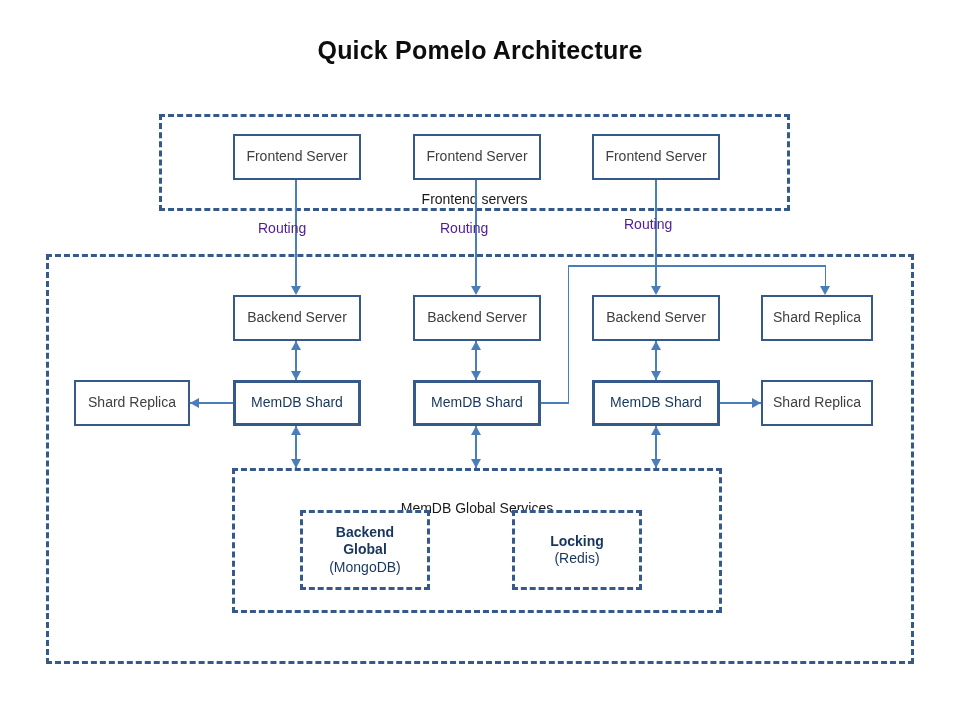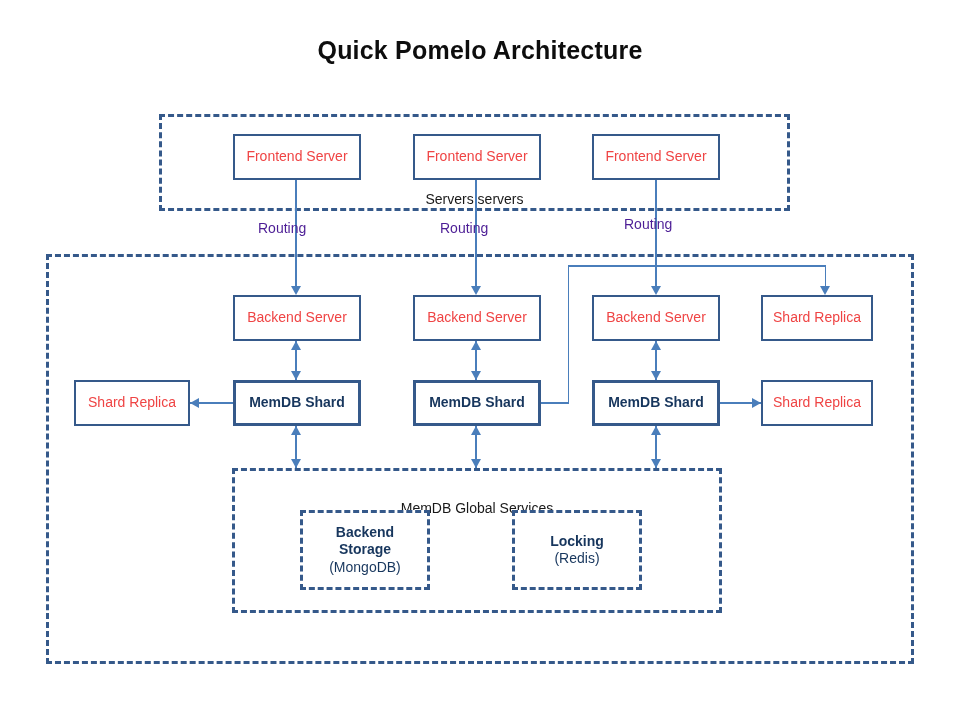--- a/index.html
+++ b/index.html
@@ -43,32 +43,32 @@
     color: #191919;
     white-space: nowrap;
   }
 
   
   .node {
     position: absolute;
     box-sizing: border-box;
     background: #ffffff;
     border: 2px solid #35598a;
-    color: #ef4444;
+    color: #404040;
     font-size: 14px;
     display: flex;
     align-items: center;
     justify-content: center;
     text-align: center;
     line-height: 1.25;
     z-index: 5;
   }
   .node.strong {
     border-width: 3px;
-    font-weight: bold;
+    font-weight: normal;
     color: #17365d;
   }
   .node.dashed-node {
     border: 3px dashed #35598a;
     flex-direction: column;
     color: #17365d;
   }
   .node .bold-line { font-weight: bold; }
   .node .plain-line { font-weight: normal; }
 
@@ -119,21 +119,21 @@
   }
 </style>
 </head>
 <body>
 
 <div id="canvas">
 
   <div class="title">Quick Pomelo Architecture</div>
 
   <div class="group" style="left:159px; top:114px; width:631px; height:97px;"></div>
-  <div class="group-label" style="left:159px; top:191px; width:631px;">Servers servers</div>
+  <div class="group-label" style="left:159px; top:191px; width:631px;">Frontend servers</div>
 
   <div class="node" style="left:233px; top:134px; width:128px; height:46px;">
     <span>Frontend Server</span>
   </div>
   <div class="node" style="left:413px; top:134px; width:128px; height:46px;">
     <span>Frontend Server</span>
   </div>
   <div class="node" style="left:592px; top:134px; width:128px; height:46px;">
     <span>Frontend Server</span>
   </div>
@@ -215,21 +215,21 @@
 
   <div class="conn v" style="left:655px; top:426px; height:42px;"></div>
   <div class="arrow up" style="left:651px; top:426px;"></div>
   <div class="arrow down" style="left:651px; top:459px;"></div>
 
   <div class="group" style="left:232px; top:468px; width:490px; height:145px;"></div>
   <div class="group-label" style="left:232px; top:480px; width:490px;margin-top:20px;">MemDB Global Services</div>
 
   <div class="node dashed-node" style="left:300px; top:510px; width:130px; height:80px;">
     <span class="bold-line">Backend</span>
-    <span class="bold-line">Storage</span>
+    <span class="bold-line">Global</span>
     <span class="plain-line">(MongoDB)</span>
   </div>
 
   <div class="node dashed-node" style="left:512px; top:510px; width:130px; height:80px;">
     <span class="bold-line">Locking</span>
     <span class="plain-line">(Redis)</span>
   </div>
 
 </div>
 

